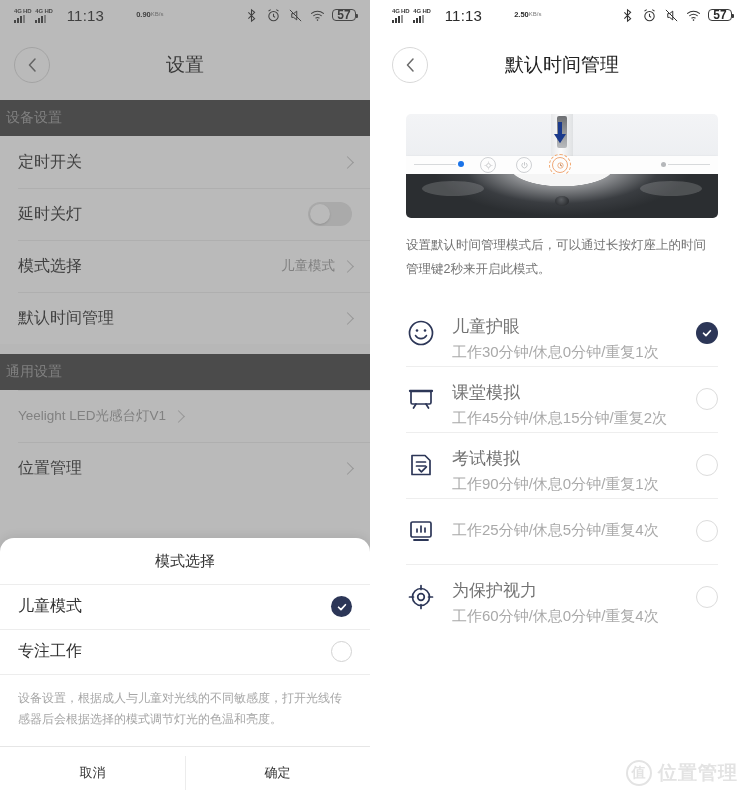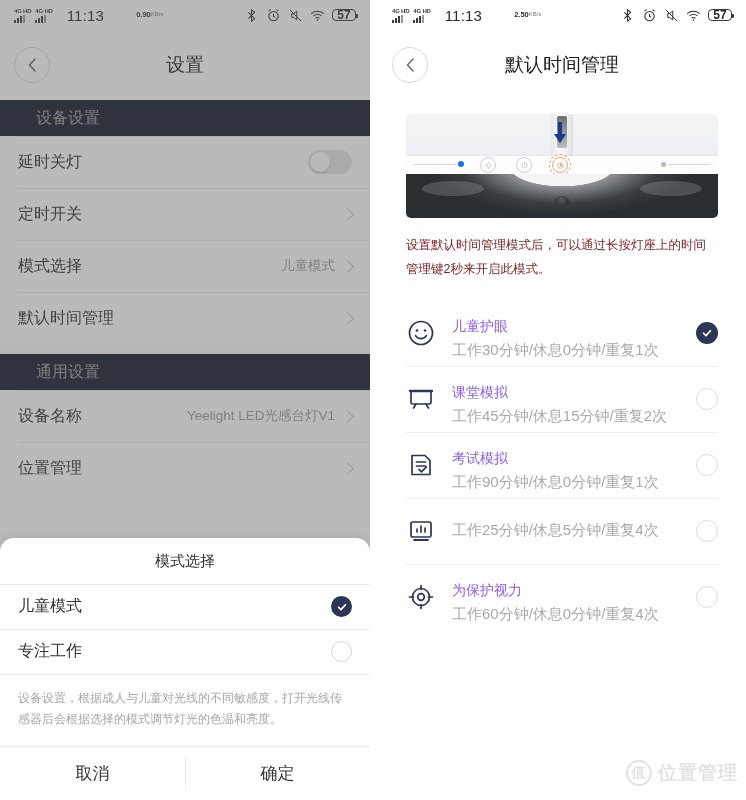--- a/index.html
+++ b/index.html
@@ -56,22 +56,22 @@
     margin-left: 14px; cursor: pointer;
   }
   .nav-title {
     position: absolute; left: 0; right: 0; text-align: center;
     font-size: 19px; color: #222; font-weight: 500; pointer-events: none;
   }
 
   
   .group-head {
     height: 36px; display: flex; align-items: center;
-    padding: 0 36px; font-size: 16px; color: #9b9b9b;
-    background: #0f172a;
+    padding: 0 6px; font-size: 14px; color: #9b9b9b;
+    background: #404040;
   }
   .list { background: #fff; }
   .row {
     height: 52px; display: flex; align-items: center;
     padding: 0 18px; position: relative; cursor: pointer;
   }
   .row + .row::before,
   .row.first::before {
     content: ""; position: absolute; left: 18px; right: 0; top: 0;
     height: 1px; background: #ececec;
@@ -132,21 +132,21 @@
     content: ""; position: absolute; left: 0; right: 0; top: 0;
     height: 1px; background: #ededed;
   }
   .sheet-actions { display: flex; height: 54px; position: relative; }
   .sheet-actions::before {
     content: ""; position: absolute; left: 0; right: 0; top: 0;
     height: 1px; background: #e6e6e6;
   }
   .sheet-btn {
     flex: 1; display: flex; align-items: center; justify-content: center;
-    font-size: 17px; color: #333; cursor: pointer; position: relative;
+    font-size: 13px; color: #333; cursor: pointer; position: relative;
   }
   .sheet-btn + .sheet-btn::before {
     content: ""; position: absolute; left: 0; top: 10px; bottom: 10px;
     width: 1px; background: #ececec;
   }
 
   
   .hero {
     margin: 14px 28px 0; height: 104px; border-radius: 5px;
     background: linear-gradient(#f3f4f6 0%, #eceef1 48%, #e8eaed 49%, #f4f5f7 100%);
@@ -196,39 +196,39 @@
   .hero-btn.b2 { left: 110px; }
   .hero-btn.b3 { left: 146px; border-color: #f0a878; color: #e8965f; }
   .hero-btn.b3::after {
     content: ""; position: absolute; left: -4px; top: -4px; right: -4px; bottom: -4px;
     border: 1.5px dashed #f2a870; border-radius: 50%;
   }
   .hero-arrow {
     position: absolute; left: 146px; top: 8px; width: 16px; z-index: 3;
   }
   .hero-desc {
-    padding: 16px 28px 0; font-size: 12.5px; line-height: 1.9; color: #7f1d1d;
+    padding: 16px 28px 0; font-size: 12.5px; line-height: 1.9; color: #737373;
   }
 
   .mode-list { margin-top: 18px; }
   .mode-row {
     height: 66px; display: flex; align-items: center;
     padding: 0 28px; position: relative; cursor: pointer;
   }
   .mode-row::before {
     content: ""; position: absolute; left: 28px; right: 28px; top: 0;
     height: 1px; background: #eeeeee;
   }
   .mode-row.first::before { display: none; }
   .mode-icon {
     width: 30px; height: 30px; flex: none; margin-right: 16px;
     color: #2c3657; display: flex; align-items: center; justify-content: center;
   }
   .mode-text { flex: 1; display: flex; flex-direction: column; gap: 5px; }
-  .mode-name { font-size: 14px; color: #8b5cf6; margin-top: 12px; }
+  .mode-name { font-size: 17px; color: #737373; margin-top: 12px; }
   .mode-sub  { font-size: 15px; color: #a9a9a9; }
   .mode-radio-on {
     width: 22px; height: 22px; border-radius: 50%; background: #2c3657;
     display: flex; align-items: center; justify-content: center; flex: none;
   }
   .mode-radio-off {
     width: 22px; height: 22px; border-radius: 50%;
     border: 1.3px solid #dcdcdc; background: #fff; flex: none;
   }
 
@@ -304,47 +304,46 @@
       <div class="back-btn">
         <svg width="11" height="14" viewBox="0 0 11 14">
             <path d="M8 1L2.5 7 8 13" fill="none" stroke="#6b6b6b" stroke-width="1.5" stroke-linecap="round" stroke-linejoin="round"></path>
           </svg>
       </div>
       <div class="nav-title">设置</div>
     </div>
 
     <div class="group-head">设备设置</div>
     <div class="list">
+      <div class="row">
+        <span class="row-label">定时开关</span>
+        <span class="chev"></span>
+      </div>
       <div class="row first">
         <span class="row-label">延时关灯</span>
         <span class="toggle">
             <span class="knob"></span>
           </span>
       </div>
       <div class="row">
-        <span class="row-label">定时开关</span>
-        <span class="chev"></span>
-      </div>
-      <div class="row">
         <span class="row-label">模式选择</span>
         <span class="row-value">儿童模式</span>
         <span class="chev"></span>
       </div>
       <div class="row">
         <span class="row-label">默认时间管理</span>
         <span class="chev"></span>
       </div>
     </div>
 
     <div class="group-gap"></div>
 
     <div class="group-head">通用设置</div>
     <div class="list">
       <div class="row first">
-        <span class="row-label">设备名称</span>
         <span class="row-value">Yeelight LED光感台灯V1</span>
         <span class="chev"></span>
       </div>
       <div class="row">
         <span class="row-label">位置管理</span>
         <span class="chev"></span>
       </div>
     </div>
 
     <div class="scrim"></div>

